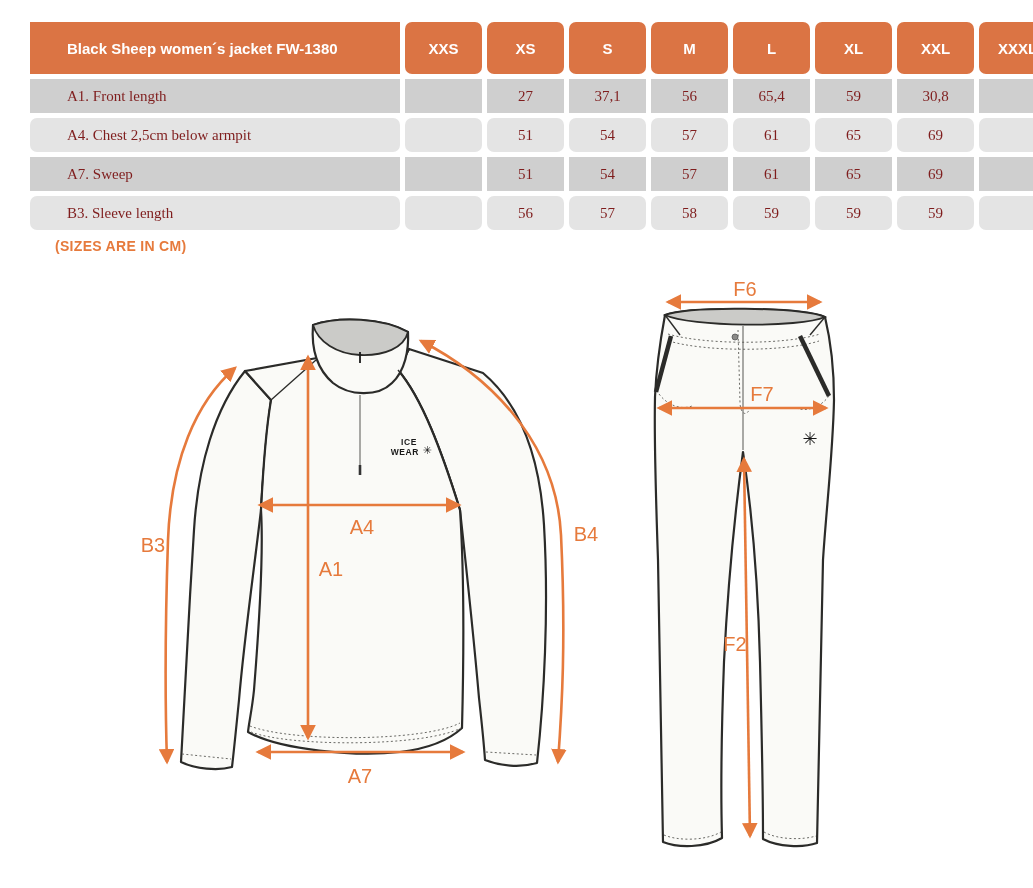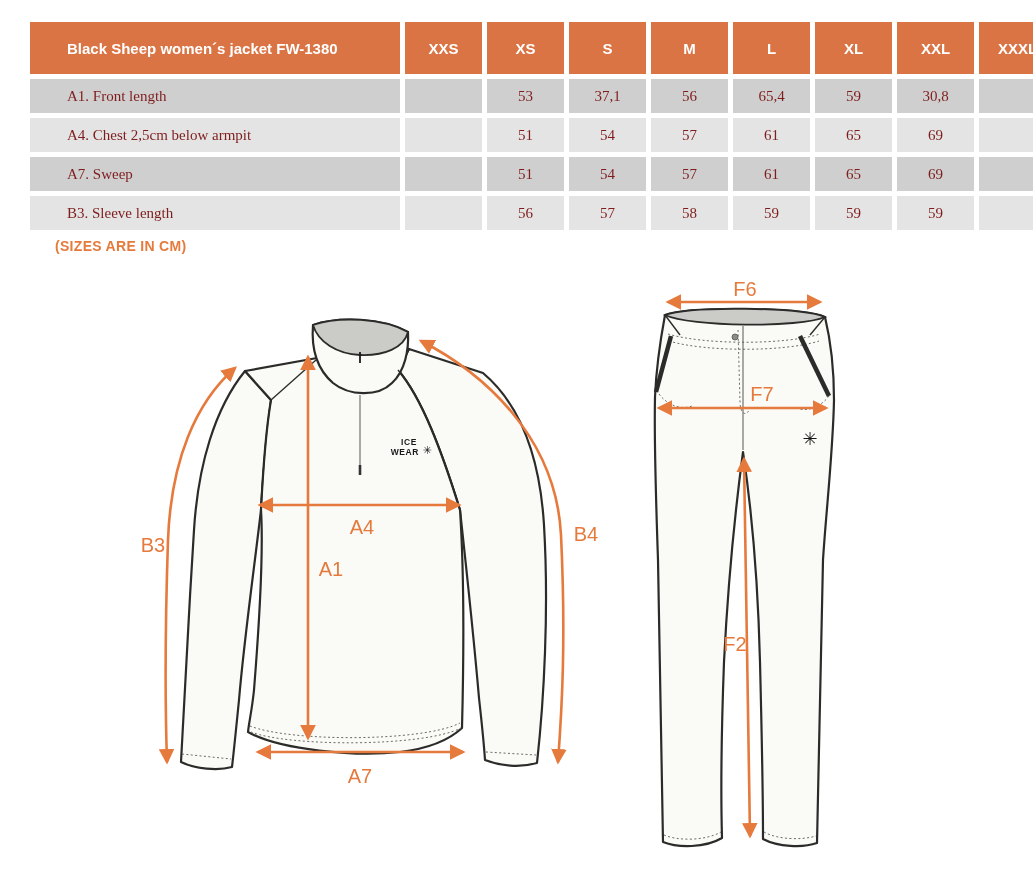--- a/index.html
+++ b/index.html
@@ -14,26 +14,26 @@
   html,body{margin:0;padding:0;background:#fff;}
   .page{position:relative;width:1033px;height:888px;background:#fff;overflow:hidden;
         font-family:"Liberation Sans",sans-serif;padding-left:27px;}
 
   
   table.size-table{position:absolute;left:25px;top:17px;width:982px;
     border-collapse:separate;border-spacing:5px;table-layout:fixed;}
   .size-table th{background:var(--header-bg);color:#fff;
     font:bold 15px "Liberation Sans",sans-serif;height:50px;text-align:center;vertical-align:middle;}
   .size-table th.title-col{width:332px;text-align:left;padding-left:37px;}
-  .size-table th.size-col{width:75px;}
+  .size-table th.size-col{width:75px;border-radius:7px;}
   .size-table td{font:15px "Liberation Serif",serif;color:#7f1d1d;height:32px;
     text-align:center;vertical-align:middle;}
   .size-table td.row-label{text-align:left;padding-left:37px;}
   .row-dark td{background:var(--row-dark);}
-  .row-light td{background:var(--row-light);}
+  .row-light td{background:var(--row-light);border-radius:7px;}
 
   .sizes-note{position:absolute;left:55px;top:238px;color:var(--accent);
     font:600 14px "Liberation Sans",sans-serif;letter-spacing:.3px;}
 
   
   svg.jacket{position:absolute;left:130px;top:310px;}
   svg.pants{position:absolute;left:640px;top:282px;}
   .ol{fill:var(--garment);stroke:var(--outline);stroke-width:2.2;stroke-linejoin:round;}
   .seam{fill:none;stroke:var(--outline);stroke-width:1.4;stroke-linejoin:round;}
   .thin{fill:none;stroke:#565652;stroke-width:1;}
@@ -60,21 +60,21 @@
         <th class="size-col">L</th>
         <th class="size-col">XL</th>
         <th class="size-col">XXL</th>
         <th class="size-col">XXXL</th>
       </tr>
     </thead>
     <tbody>
       <tr class="row-dark">
         <td class="row-label">A1. Front length</td>
         <td></td>
-        <td>53</td>
+        <td>27</td>
         <td>37,1</td>
         <td>56</td>
         <td>65,4</td>
         <td>59</td>
         <td>30,8</td>
         <td></td>
       </tr>
       <tr class="row-light">
         <td class="row-label">A4. Chest 2,5cm below armpit</td>
         <td></td>

